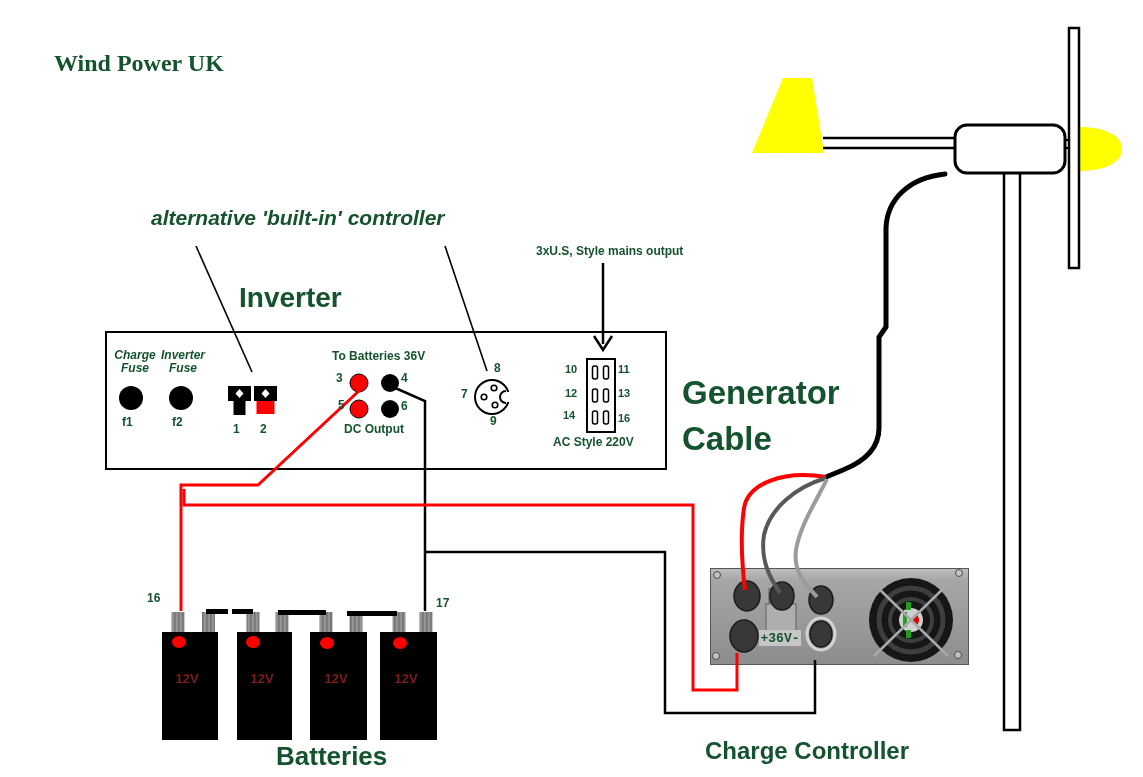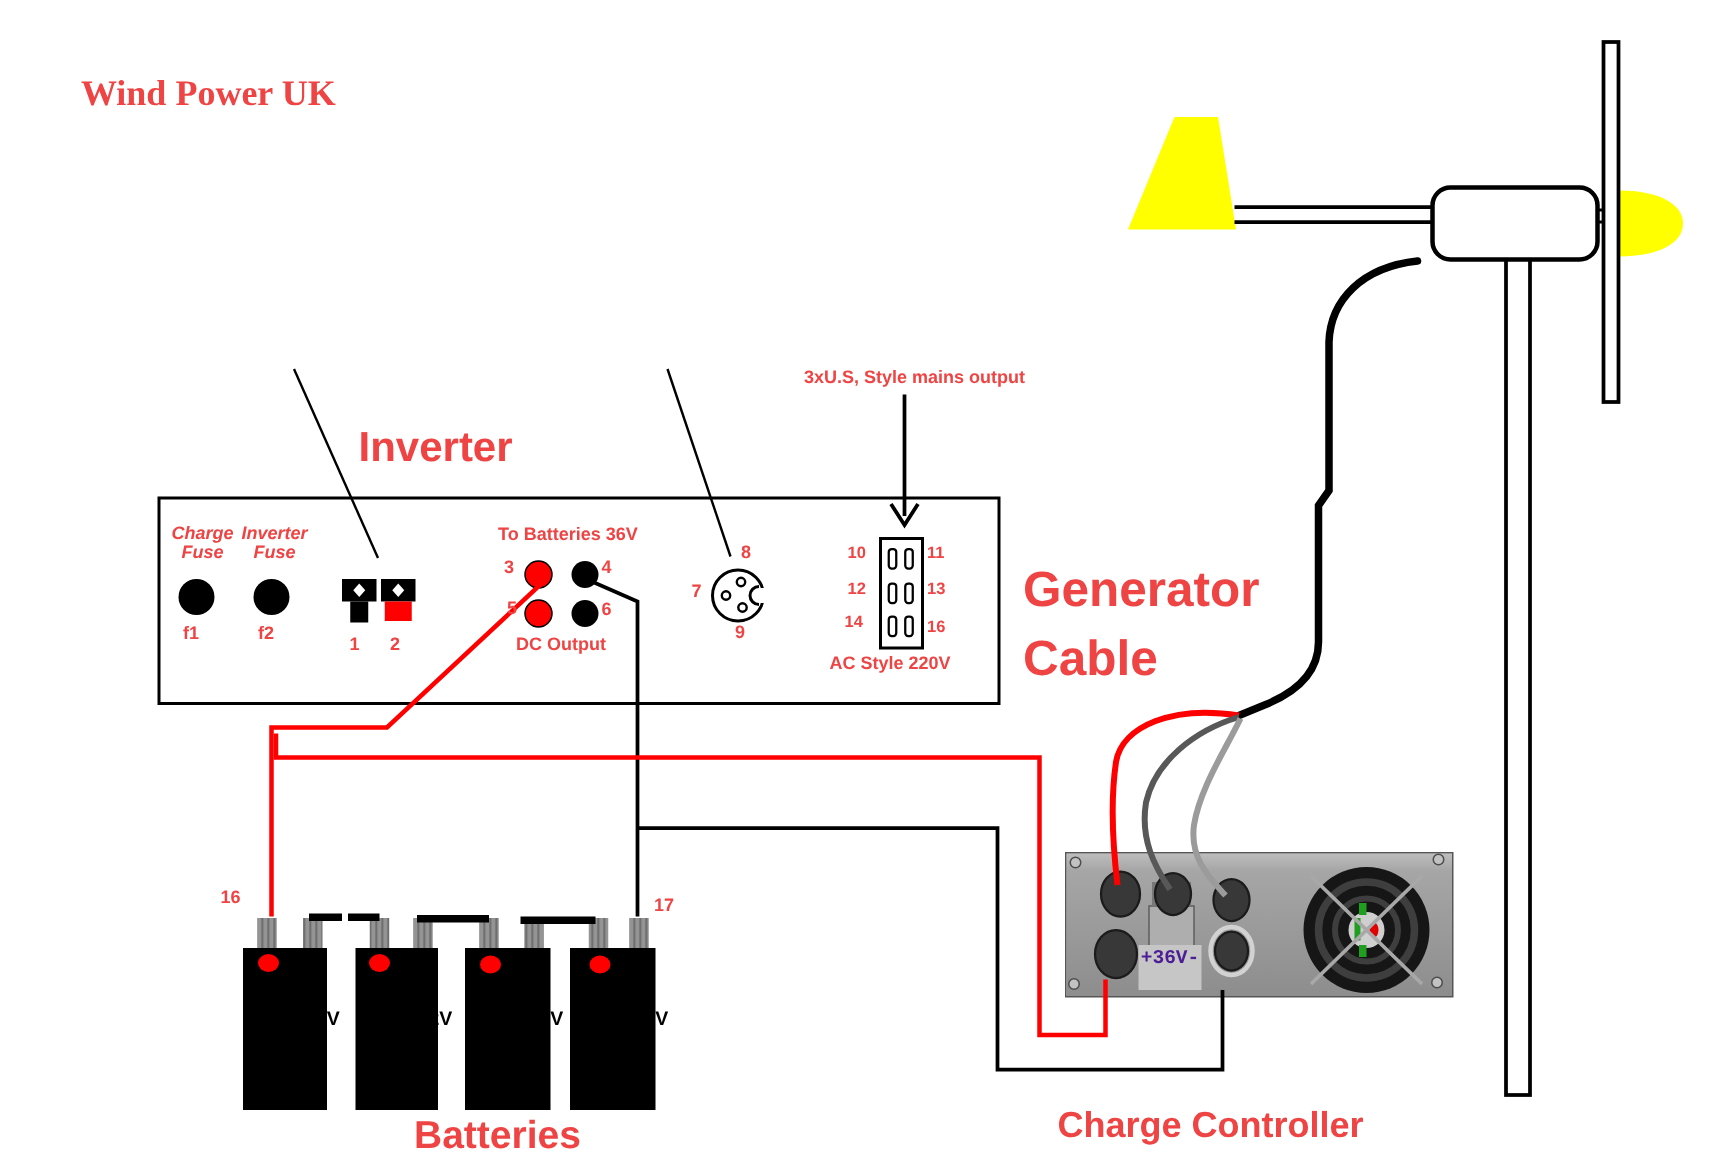--- a/index.html
+++ b/index.html
@@ -1,19 +1,19 @@
 <!DOCTYPE html>
 <html><head>
 <meta charset="utf-8">
 <style>
   html,body{margin:0;padding:0;background:#fff;}
   #canvas{position:relative;width:1143px;height:777px;background:#ffffff;overflow:hidden;
           font-family:"Liberation Sans",sans-serif;}
   .abs{position:absolute;}
-  .lbl{position:absolute;z-index:10;color:#ef4444;font-weight:bold;white-space:nowrap;}
+  .lbl{position:absolute;z-index:10;color:#14532d;font-weight:bold;white-space:nowrap;}
   .pre{white-space:pre-line;}
   .ctr{text-align:center;font-style:italic;}
   #title{left:54px;top:50px;font-size:24px;font-family:"Liberation Serif",serif;}
   #note-controller{left:151px;top:206px;font-size:21px;font-style:italic;}
   #inv-title{left:239px;top:282px;font-size:28px;}
   #inverter-box{left:105px;top:331px;width:558px;height:135px;border:2px solid #000;background:#fff;z-index:1;}
   #lbl-charge-fuse{left:100px;top:349px;width:70px;font-size:12px;line-height:13px;}
   #lbl-inverter-fuse{left:148px;top:349px;width:70px;font-size:12px;line-height:13px;}
   #lbl-f1{left:122px;top:415px;font-size:12px;}
   #lbl-f2{left:172px;top:415px;font-size:12px;}
@@ -36,27 +36,27 @@
   #note-mains{left:536px;top:244px;font-size:12px;}
   #note-gencable{left:682px;top:370px;font-size:33px;line-height:46px;}
   #note-phase{left:808px;top:492px;font-size:16px;line-height:20px;}
   #lbl-16{left:147px;top:591px;font-size:12px;}
   #lbl-17{left:436px;top:596px;font-size:12px;}
   #lbl-batteries{left:276px;top:741px;font-size:26px;}
   #lbl-charge-controller{left:705px;top:737px;font-size:24px;}
   .battery{position:absolute;top:632px;height:108px;background:#000;z-index:2;}
   #bat1{left:162px;width:56px;} #bat2{left:237px;width:55px;}
   #bat3{left:310px;width:57px;} #bat4{left:380px;width:57px;}
-  .batv{position:absolute;top:671px;color:#000000;font-weight:bold;font-size:13px;text-align:center;z-index:10;padding-left:28px;}
+  .batv{position:absolute;top:671px;color:#7f1d1d;font-weight:bold;font-size:13px;text-align:center;z-index:10;}
   #bv1{left:162px;width:50px;} #bv2{left:237px;width:50px;}
   #bv3{left:310px;width:52px;} #bv4{left:380px;width:52px;}
   #cc-panel{left:710px;top:568px;width:257px;height:95px;z-index:2;
             background:linear-gradient(180deg,#bdbdbd 0%,#a6a6a6 12%,#9a9a9a 55%,#8d8d8d 100%);
             border:1px solid #565656;}
-  #cc-lcd{left:759px;top:630px;width:42px;height:30px;z-index:10;background:#c6c6c6;color:#4c1d95;
+  #cc-lcd{left:759px;top:630px;width:42px;height:16px;z-index:10;background:#c6c6c6;color:#14532d;
           font-size:13px;font-weight:bold;text-align:center;line-height:18px;
           font-family:"Liberation Mono",monospace;}
   #overlay{position:absolute;left:0;top:0;z-index:5;pointer-events:none;}
 </style>
 </head>
 <body>
 
 <div id="canvas">
 
   <div id="inverter-box" class="abs"></div>
@@ -185,20 +185,21 @@
     <path d="M361,389 L258,485 L181,485 L181,611" fill="none" stroke="#ff0000" stroke-width="3"></path>
     <path d="M184,489 L184,505 L693,505 L693,690 L737,690 L737,653" fill="none" stroke="#ff0000" stroke-width="3"></path>
     <g>
       <path d="M826,477 C782,470 748,484 744,508 C740,535 742,565 745,590" fill="none" stroke="#ff0000" stroke-width="4"></path>
       <path d="M826,478 C796,487 770,508 764,535 C760,560 770,578 780,593" fill="none" stroke="#585858" stroke-width="4"></path>
       <path d="M827,479 C818,498 800,525 796,550 C793,572 806,585 817,597" fill="none" stroke="#9b9b9b" stroke-width="4"></path>
     </g>
   </svg>
 
   <div id="title" class="lbl">Wind Power UK</div>
+  <div id="note-controller" class="lbl">alternative 'built-in' controller</div>
   <div id="inv-title" class="lbl">Inverter</div>
 
   <div id="lbl-charge-fuse" class="lbl pre ctr">Charge
 Fuse</div>
   <div id="lbl-inverter-fuse" class="lbl pre ctr">Inverter
 Fuse</div>
   <div id="lbl-f1" class="lbl">f1</div>
   <div id="lbl-f2" class="lbl">f2</div>
   <div id="lbl-n1" class="lbl">1</div>
   <div id="lbl-n2" class="lbl">2</div>

